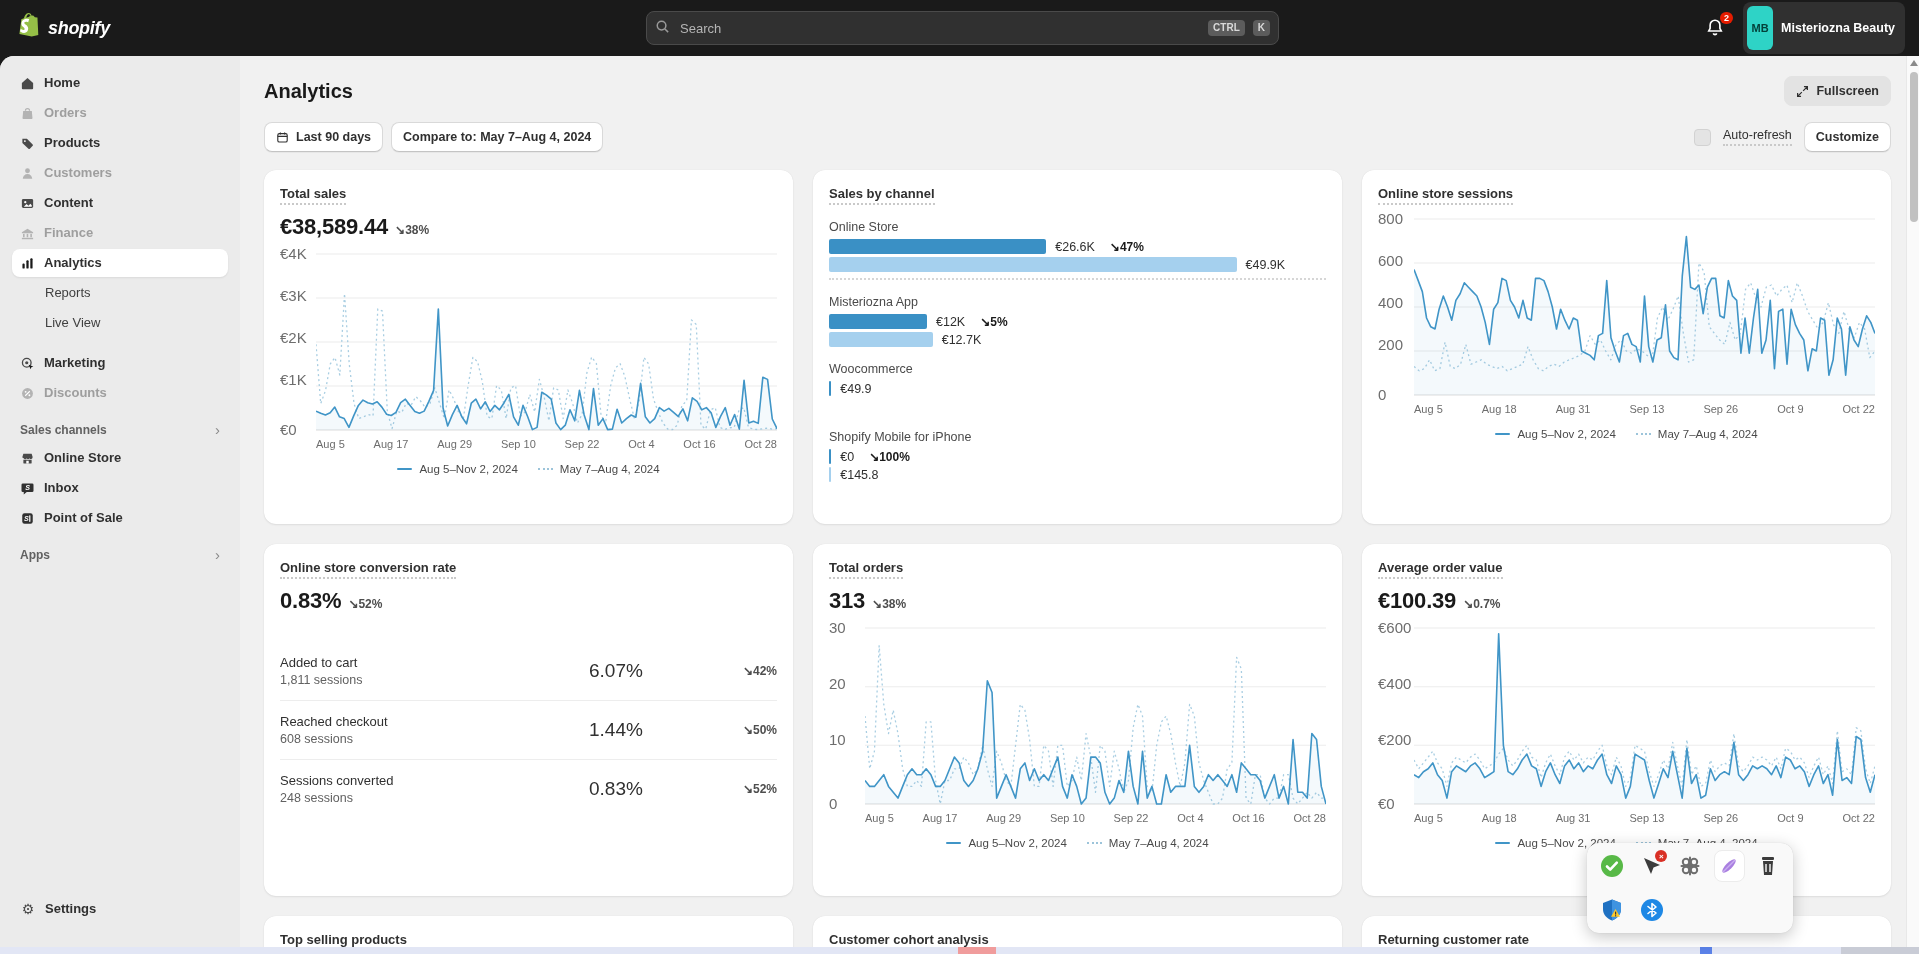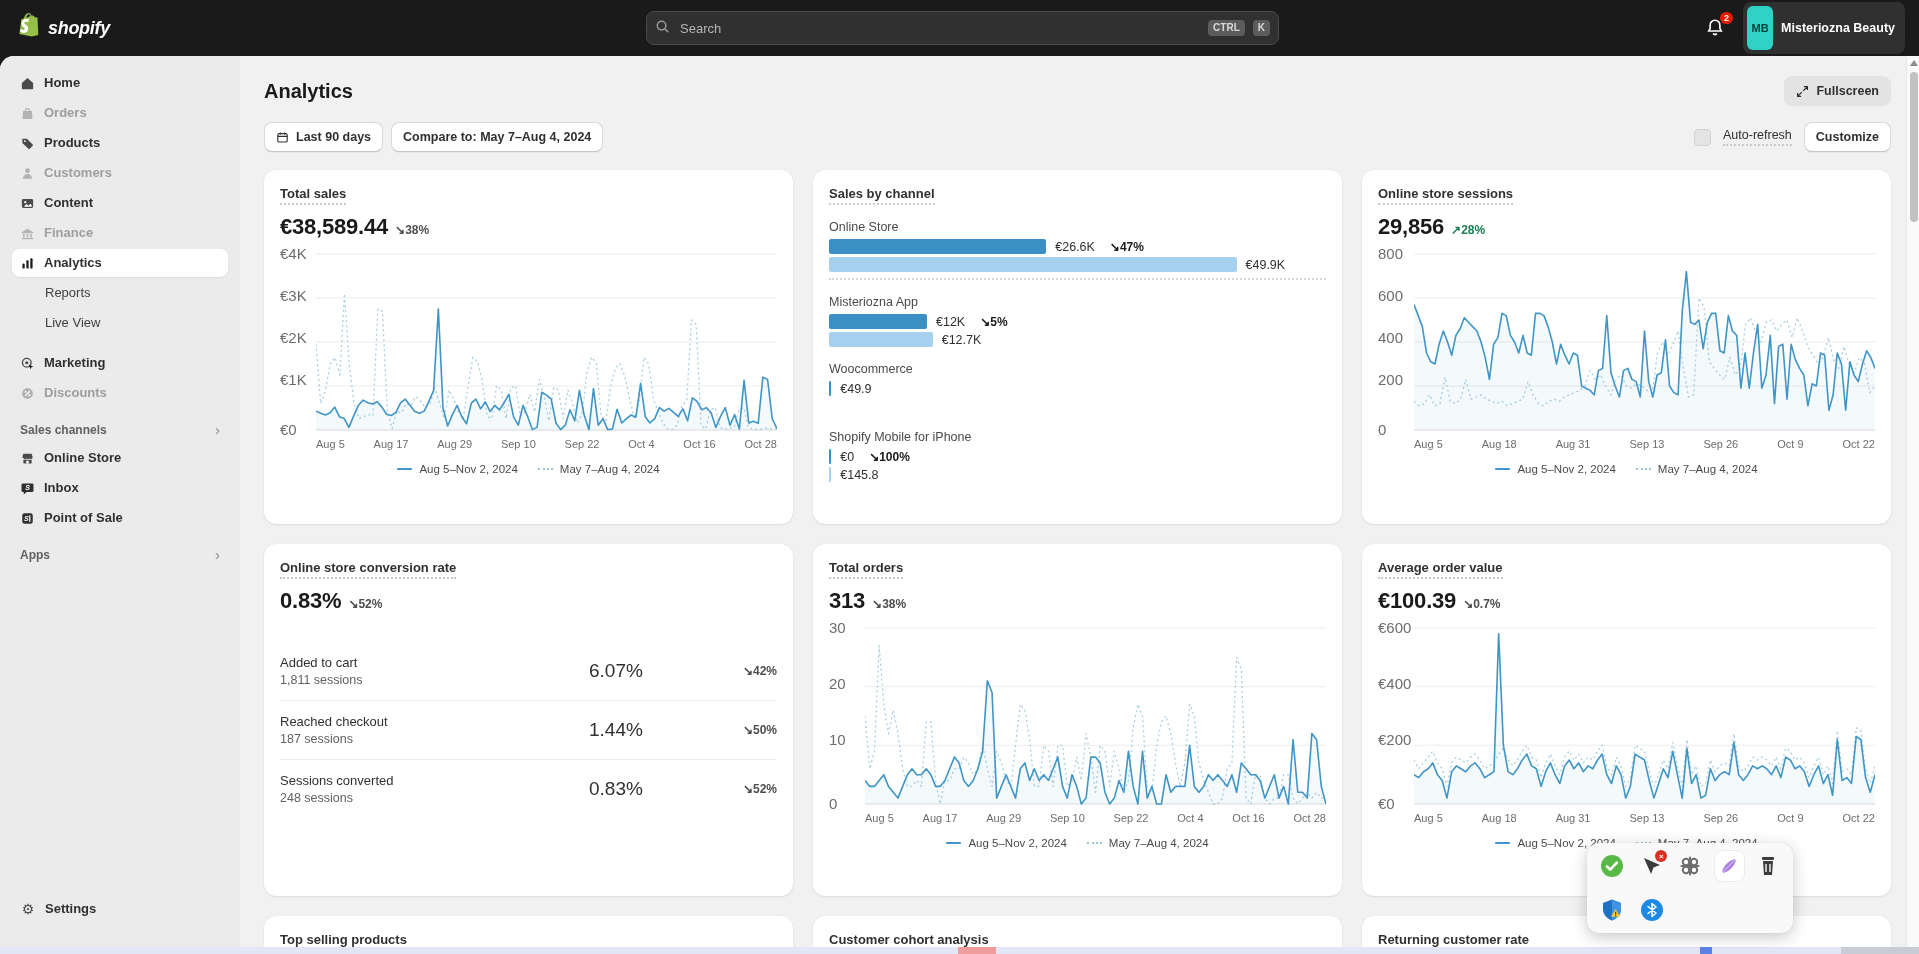--- a/index.html
+++ b/index.html
@@ -405,24 +405,20 @@
             </div>
           <div class="bar-row">
               <span class="bar cmp" style="width: 0.45%;"></span>
               <span class="bar-val">€145.8</span>
             </div>
         </div>
       </section>
 
       <section class="card">
         <span class="card-title">Online store sessions</span>
-        <div class="metric-row">
-          <span class="metric-value">29,856</span>
-          <span class="delta up">↗28%</span>
-        </div>
         <div class="chart-wrap">
           <div class="y-labels">
               <span>800</span>
               <span>600</span>
               <span>400</span>
               <span>200</span>
               <span>0</span>
             </div>
           <div class="plot"><svg viewBox="0 0 459 178" preserveAspectRatio="none" width="100%" height="100%">
                 <line x1="0" x2="459" y1="1" y2="1" stroke="#ececec" stroke-width="1"></line>
@@ -467,21 +463,21 @@
             <div>
                 <div class="conv-label">Added to cart</div>
                 <div class="conv-sess">1,811 sessions</div>
               </div>
             <div class="conv-rate">6.07%</div>
             <div class="conv-delta">↘42%</div>
           </div>
           <div class="conv-row">
             <div>
                 <div class="conv-label">Reached checkout</div>
-                <div class="conv-sess">187 sessions</div>
+                <div class="conv-sess">608 sessions</div>
               </div>
             <div class="conv-rate">1.44%</div>
             <div class="conv-delta">↘50%</div>
           </div>
           <div class="conv-row">
             <div>
                 <div class="conv-label">Sessions converted</div>
                 <div class="conv-sess">248 sessions</div>
               </div>
             <div class="conv-rate">0.83%</div>

